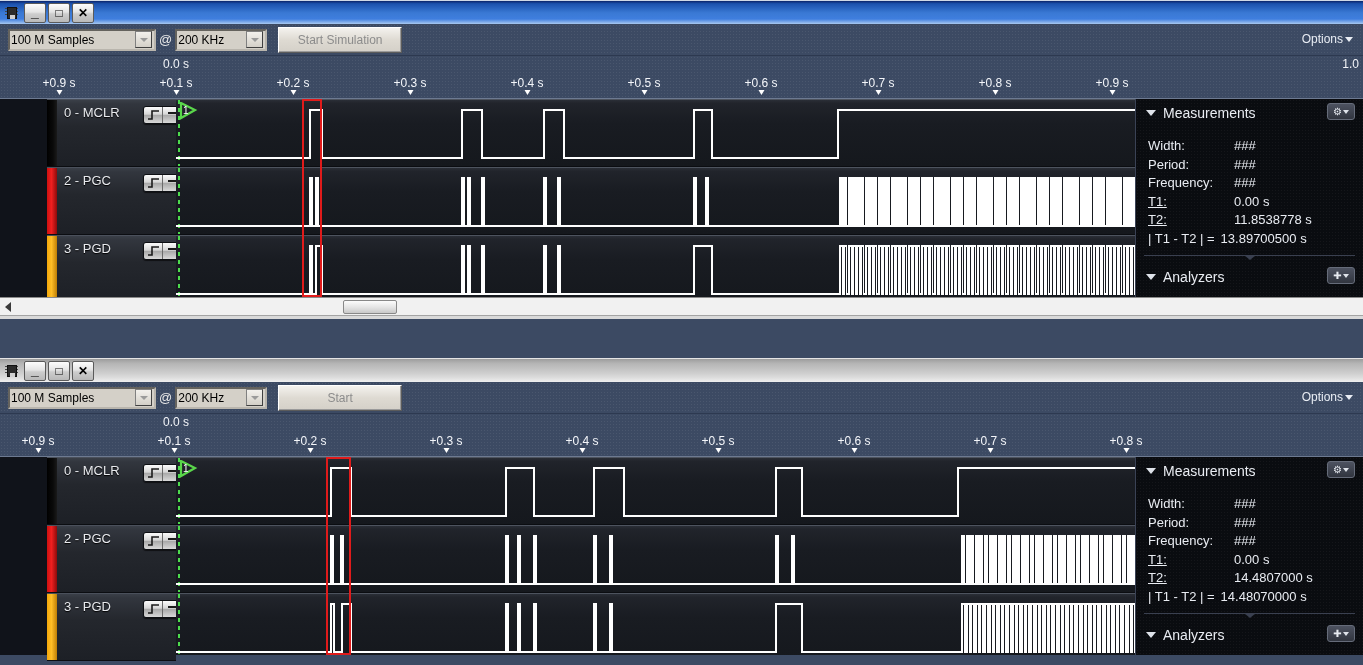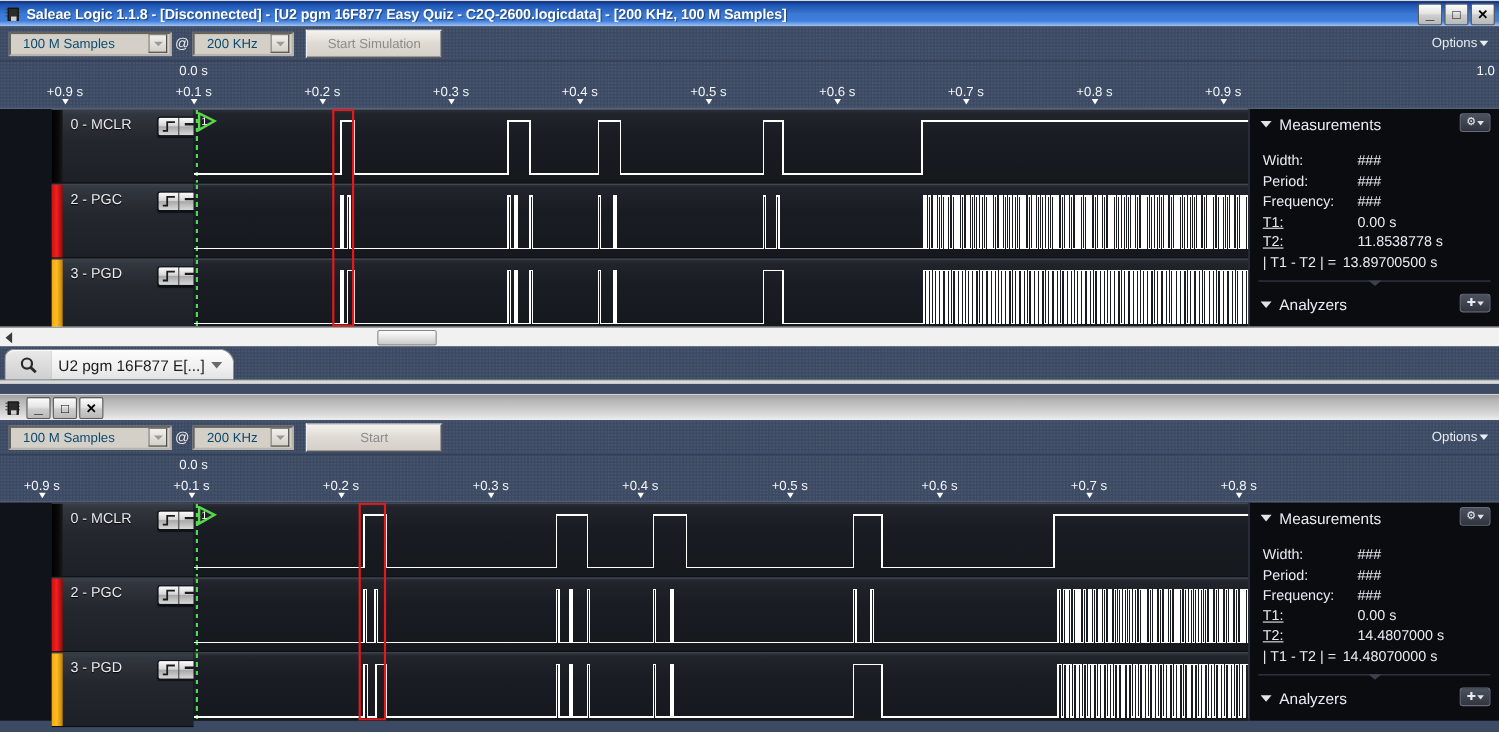--- a/index.html
+++ b/index.html
@@ -64,22 +64,22 @@
   .toolbar{
     height:32px; background:#3c4a63;
     background-image:radial-gradient(rgba(255,255,255,.07) 0.6px, transparent 0.6px);
     background-size:3px 3px;
     display:flex; align-items:center; padding:0 8px;
     position:relative;
     border-bottom:1px solid #2d3950;
   }
   .combo{
     height:22px; background:#d4d0c8; border:2px inset #b9b5ad;
-    display:flex; align-items:center; color:#0c4a6e; font-size:12px;
-    padding-left:11px; position:relative;
+    display:flex; align-items:center; color:#000000; font-size:12px;
+    padding-left:1px; position:relative;
   }
   .combo .cval{ flex:1 1 auto; white-space:nowrap; }
   .combo .arrowbox{
     width:17px; height:17px; margin:0 2px;
     background:linear-gradient(to bottom,#f2f0ec,#d4d0c8);
     border:1px solid #808080; border-right-color:#404040; border-bottom-color:#404040;
     display:flex;align-items:center;justify-content:center; flex:0 0 auto;
   }
   .combo .arrowbox i{
     width:0;height:0;border-left:4px solid transparent;border-right:4px solid transparent;
@@ -268,21 +268,20 @@
 </head>
 <body>
 
 <div class="app-window" id="window-1">
 
   <div class="titlebar active">
     <span class="app-icon">
       <span class="pin"></span>
         <span class="chip"></span>
     </span>
-    <span class="title-text">Saleae Logic 1.1.8 - [Disconnected] - [U2 pgm 16F877 Easy Quiz - C2Q-2600.logicdata] - [200 KHz, 100 M Samples]</span>
     <span class="win-btns">
       <span class="win-btn min">_</span>
       <span class="win-btn">□</span>
       <span class="win-btn">✕</span>
     </span>
   </div>
 
   <div class="toolbar">
     <span class="combo" id="w1-samples-combo">
       <span class="cval">100 M Samples</span>
@@ -506,32 +505,20 @@
           </span>
       </div>
     </div>
   </div>
 
   <div class="hscroll">
     <span class="leftarrow"></span>
     <span class="thumb" style="left:343px; width:54px;"></span>
   </div>
 
-  <div class="tabstrip">
-    <span class="tab">
-      <span class="magbtn">
-        <svg width="18" height="18" viewBox="0 0 18 18">
-            <circle cx="7.5" cy="7.5" r="4.6" fill="none" stroke="#2a2a2a" stroke-width="2"></circle>
-            <line x1="11" y1="11" x2="15.5" y2="15.5" stroke="#2a2a2a" stroke-width="2.6"></line>
-          </svg>
-      </span>
-      <span class="tname">U2 pgm  16F877 E[...]</span>
-      <span class="tcaret"></span>
-    </span>
-  </div>
   <div class="botline"></div>
 </div>
 
 <div class="app-window" id="window-2">
 
   <div class="titlebar inactive">
     <span class="app-icon">
       <span class="pin"></span>
         <span class="chip"></span>
     </span>

